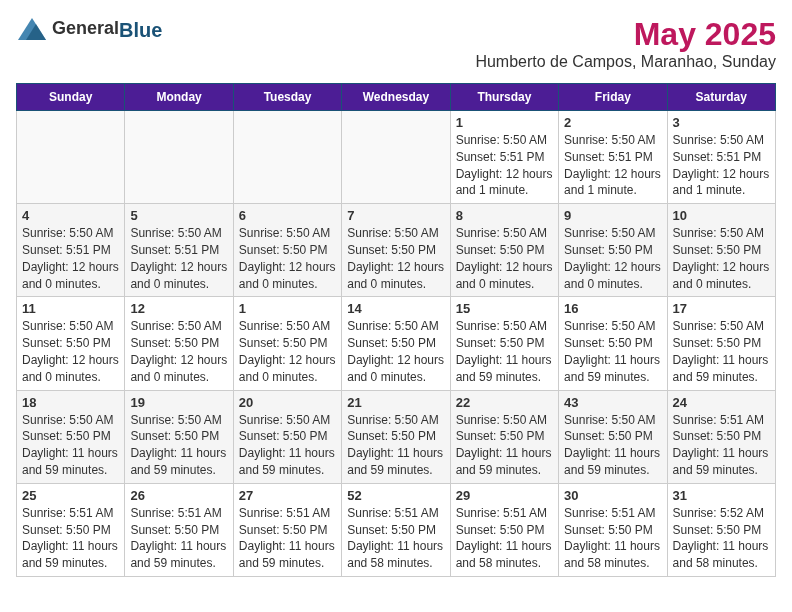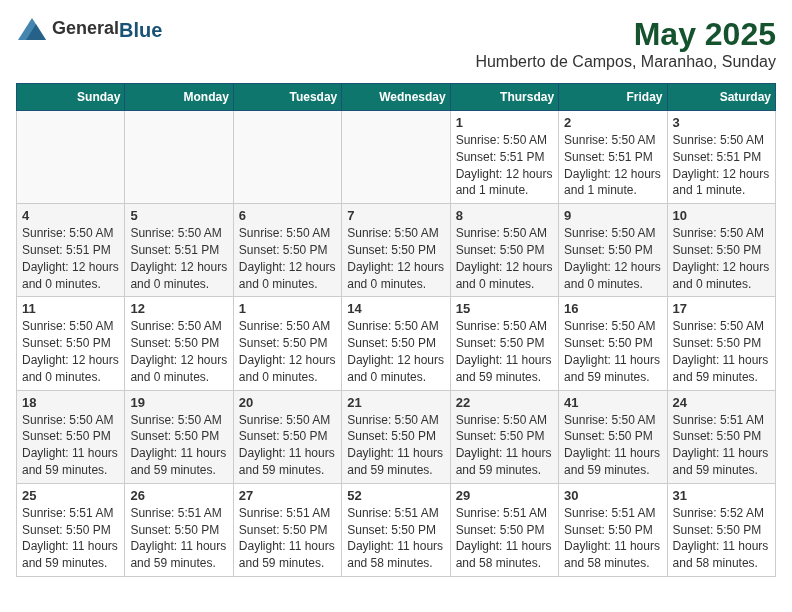--- a/index.html
+++ b/index.html
@@ -39,38 +39,38 @@
     .logo-icon {
       width: 32px;
       height: 28px;
     }
     .title-block {
       text-align: right;
     }
     .month-title {
       font-size: 32px;
       font-weight: bold;
-      color: #14532d;
+      color: #be185d;
     }
     .location-title {
       font-size: 16px;
       color: #333;
     }
     table {
       width: 100%;
       border-collapse: collapse;
       table-layout: fixed;
     }
     thead th {
-      background-color: #0f766e;
+      background-color: #4c1d95;
       color: #fff;
       font-size: 12px;
       font-weight: bold;
       padding: 6px 4px;
-      text-align: right;
+      text-align: center;
       border: 1px solid #1a5276;
     }
     tbody td {
       border: 1px solid #ccc;
       vertical-align: top;
       padding: 4px 5px;
       font-size: 10px;
       color: #333;
       background: #fff;
       height: 88px;
@@ -219,21 +219,21 @@
         </td>
         <td>
           <div class="day-number">21</div>
           <div class="day-info">Sunrise: 5:50 AM<br>Sunset: 5:50 PM<br>Daylight: 11 hours<br>and 59 minutes.</div>
         </td>
         <td>
           <div class="day-number">22</div>
           <div class="day-info">Sunrise: 5:50 AM<br>Sunset: 5:50 PM<br>Daylight: 11 hours<br>and 59 minutes.</div>
         </td>
         <td>
-          <div class="day-number">41</div>
+          <div class="day-number">43</div>
           <div class="day-info">Sunrise: 5:50 AM<br>Sunset: 5:50 PM<br>Daylight: 11 hours<br>and 59 minutes.</div>
         </td>
         <td>
           <div class="day-number">24</div>
           <div class="day-info">Sunrise: 5:51 AM<br>Sunset: 5:50 PM<br>Daylight: 11 hours<br>and 59 minutes.</div>
         </td>
       </tr>
       <tr>
         <td>
           <div class="day-number">25</div>

